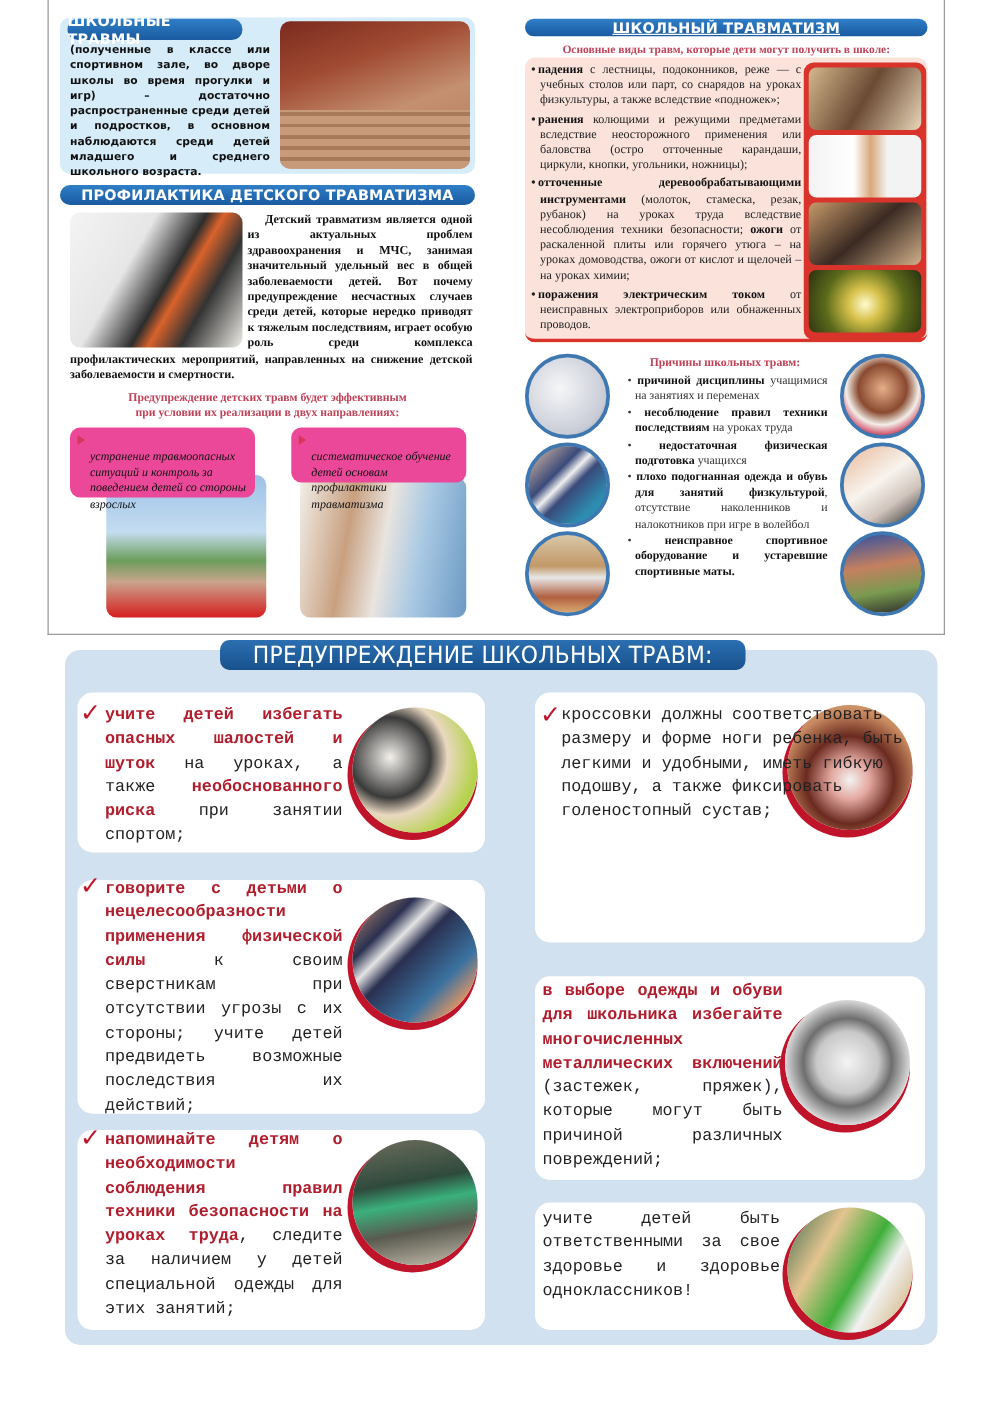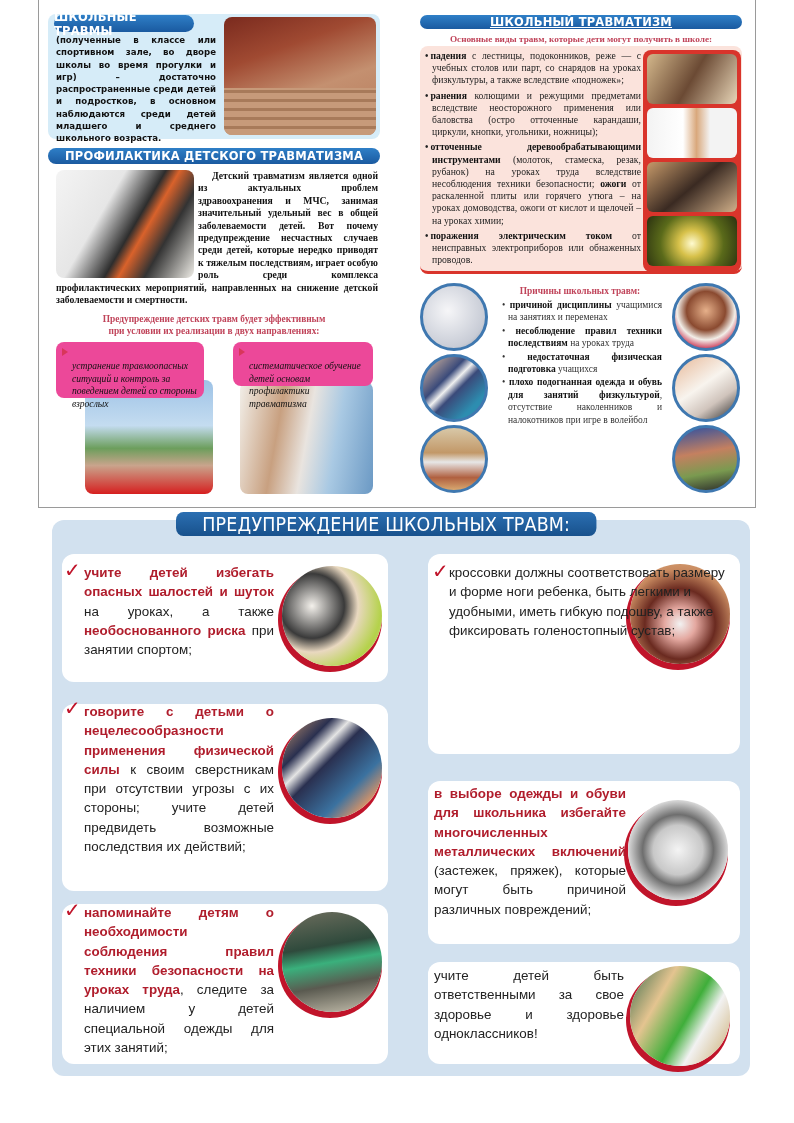--- a/index.html
+++ b/index.html
@@ -56,21 +56,21 @@
   .c-l2 { left: 420px; top: 354px; background: linear-gradient(135deg, #e9c4a4 0%, #3a4a7a 35%, #f0f0f0 45%, #3a4a7a 55%, #2d8db0 80%); }
   .c-l3 { left: 420px; top: 425px; background: linear-gradient(180deg, #d8c8a8 0%, #c29868 40%, #e7e7e7 55%, #b06040 80%, #d8a870 100%); }
   .c-r1 { left: 672px; top: 283px; background: radial-gradient(circle at 50% 40%, #e6b08a 0%, #8a4a30 40%, #f2eee8 60%, #c83050 80%); }
   .c-r2 { left: 672px; top: 354px; background: linear-gradient(145deg, #e7b898, #f8f4ee 45%, #d0c4bc 70%, #2a2a2a); }
   .c-r3 { left: 672px; top: 425px; background: linear-gradient(170deg, #3050a0 0%, #c48060 40%, #7a9a50 70%, #2a2a2a 100%); }
 
   
   .poster { position: absolute; left: 52px; top: 520px; width: 698px; height: 556px; background: #d2e1ef; border-radius: 12px; }
   .poster-title { left: 176px; top: 512px; width: 457px; height: 24px; font-size: 19px; font-family: "DejaVu Sans", sans-serif; letter-spacing: 0.2px; border-radius: 8px; background: linear-gradient(#2b6fb2, #18518c); font-weight: normal; transform: scaleX(0.92); transform-origin: left center; }
   .card { position: absolute; background: #fff; border-radius: 12px; }
-  .card-text { position: absolute; font-family: Liberation Sans, sans-serif; font-size: 13.4px; line-height: 19.3px; color: #222; text-align: justify; }
+  .card-text { position: absolute; font-family: Liberation Mono, monospace; font-size: 13.4px; line-height: 19.3px; color: #222; text-align: justify; }
   .card-text b { color: #b01d2c; font-weight: bold; }
   .check { position: absolute; font-size: 20px; color: #c0142a; font-weight: bold; line-height: 20px; font-family: "DejaVu Sans", sans-serif; }
   .round { position: absolute; width: 100px; height: 100px; border-radius: 50%; box-shadow: -2px 4px 0 2px #c0142a; }
 
   .card-1 { left: 62px; top: 554px; width: 326px; height: 128px; }
   .card-2 { left: 62px; top: 704px; width: 326px; height: 187px; }
   .card-3 { left: 62px; top: 904px; width: 326px; height: 160px; }
   .card-4 { left: 428px; top: 554px; width: 312px; height: 200px; }
   .card-5 { left: 428px; top: 781px; width: 312px; height: 163px; }
   .card-6 { left: 428px; top: 962px; width: 312px; height: 102px; }
@@ -135,20 +135,21 @@
 <div class="circ c-r1"></div>
 <div class="circ c-r2"></div>
 <div class="circ c-r3"></div>
 
 <div class="causes-title">Причины школьных травм:</div>
 <ul class="causes-list">
   <li>• <b>причиной дисциплины</b><span> учащимися на занятиях и переменах</span></li>
   <li>• <b>несоблюдение правил техники последствиям</b><span> на уроках труда</span></li>
   <li>• <b>недостаточная физическая подготовка</b><span> учащихся</span></li>
   <li>• <b>плохо подогнанная одежда и обувь для занятий физкультурой</b><span>, отсутствие наколенников и налокотников при игре в волейбол</span></li>
+  <li>• <b>неисправное спортивное оборудование и устаревшие спортивные маты.</b><span></span></li>
 </ul>
 
 <div class="poster"></div>
 <div class="pill poster-title">ПРЕДУПРЕЖДЕНИЕ ШКОЛЬНЫХ ТРАВМ:</div>
 
 <div class="card card-1"></div>
 <div class="card card-2"></div>
 <div class="card card-3"></div>
 <div class="card card-4"></div>
 <div class="card card-5"></div>

